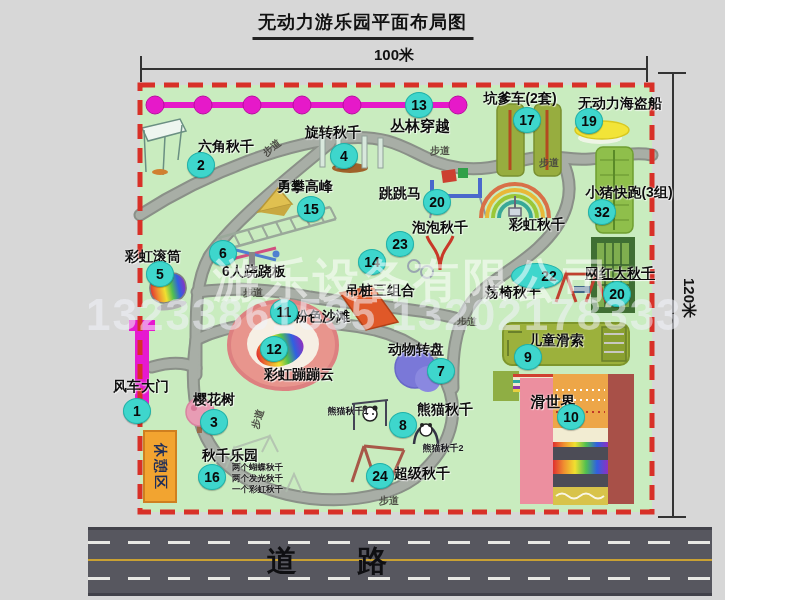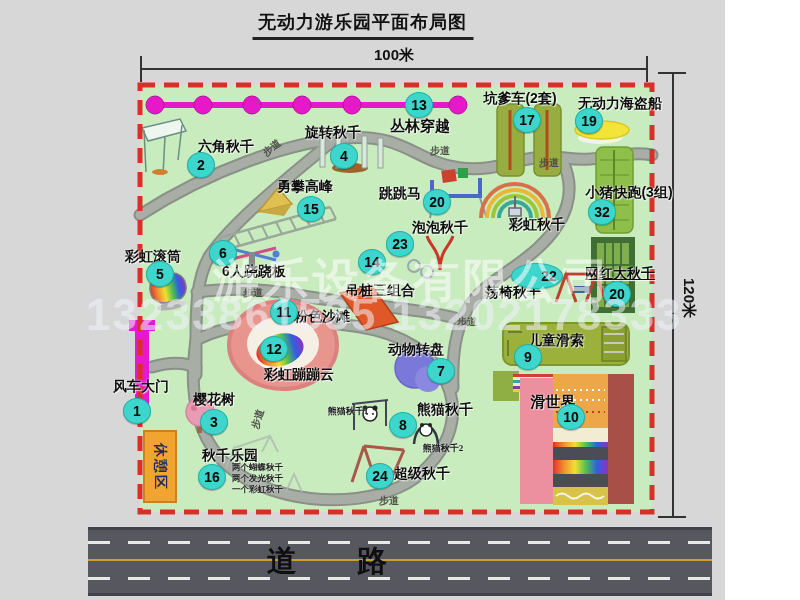--- a/index.html
+++ b/index.html
@@ -13,21 +13,21 @@
   .dimlbl{font-size:15px;font-weight:600;color:#111;z-index:20;white-space:nowrap;}
   .lbl{font-size:14px;font-weight:bold;color:#0d0d0d;white-space:nowrap;z-index:30;
     text-shadow:0 0 2px rgba(255,255,255,.9),1px 1px 1px rgba(255,255,255,.7);}
   .lbl15{font-size:15px;}
   .badge{width:26px;height:24px;border-radius:50%;background:var(--badge,#3ed6cc);
     border:1px solid #1fb3aa;color:#0a0a0a;font-size:14px;font-weight:bold;line-height:24px;
     text-align:center;z-index:31;box-shadow:0 1px 1px rgba(0,0,0,.25);}
   .badge.c{transform:translate(-50%,-50%);}
   .pd{font-size:10px;font-weight:bold;color:#474740;z-index:30;white-space:nowrap;opacity:.95;}
   .small-lbl{font-size:9px;font-weight:bold;color:#15151a;z-index:30;white-space:nowrap;
-    text-shadow:0 0 2px rgba(255,255,255,.8);font-family:Liberation Serif, serif;}
+    text-shadow:0 0 2px rgba(255,255,255,.8);}
   .details{font-size:8.5px;font-weight:bold;color:#202020;line-height:11px;z-index:30;
     text-shadow:0 0 2px rgba(255,255,255,.8);white-space:nowrap;}
   .rest{left:143px;top:430px;width:34px;height:73px;background:var(--rest-orange,#f2a430);
     border:2px solid #cf7f1f;z-index:15;box-sizing:border-box;}
   .rest span{position:absolute;left:50%;top:50%;transform:translate(-50%,-50%) rotate(90deg);
     font-size:14px;font-weight:bold;color:#1d2d5a;letter-spacing:2px;white-space:nowrap;}
   .wm{z-index:40;color:rgba(255,255,255,.55);font-weight:bold;white-space:nowrap;pointer-events:none;}
   .wm-co{left:213px;top:250px;font-size:46px;letter-spacing:4px;}
   .wm-ph{left:86px;top:290px;font-size:44px;letter-spacing:2px;color:rgba(240,242,250,.55);}
   .road{left:88px;top:527px;width:624px;height:69px;background:var(--road-gray,#57575f);z-index:5;

